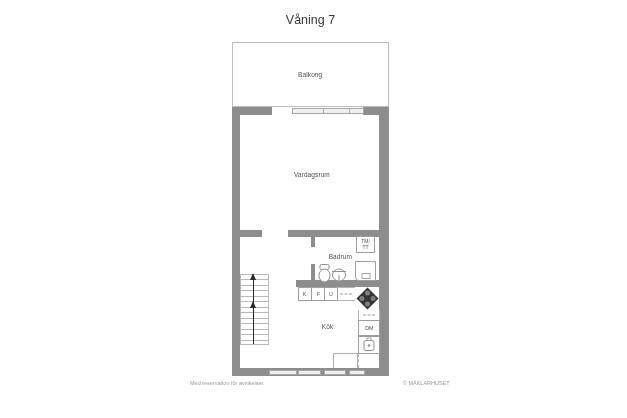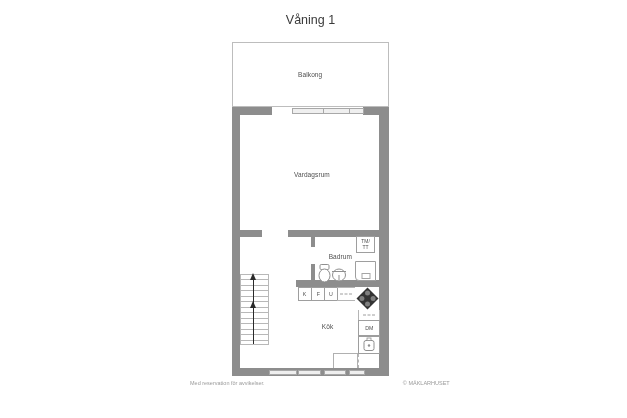--- a/index.html
+++ b/index.html
@@ -24,21 +24,21 @@
   .vdivider{position:absolute;top:0;bottom:0;width:1px;background:#a8a8a8;}
   .drain{position:absolute;left:50%;bottom:1px;transform:translateX(-50%);width:7px;height:4px;border:1px solid #a5a5a5;background:#fff;}
   .dashmid{position:absolute;left:50%;top:50%;transform:translate(-50%,-50%);width:12px;border-top:1px dashed #9e9e9e;}
   .col2{display:flex;flex-direction:column;align-items:center;transform:scale(.5);font-size:10px;line-height:1.08;color:#4f4f4f;text-align:center;}
   .footer{display:flex;align-items:center;color:var(--footer-text,#9a9a9a);}
   .footer>span{font-size:11px;white-space:nowrap;}
 </style>
 </head>
 <body>
 
-<div class="abs title" style="left:232px;top:13px;width:157px;height:16px;">Våning 1</div>
+<div class="abs title" style="left:232px;top:13px;width:157px;height:16px;">Våning 7</div>
 
 <div class="abs lbl" style="left:232px;top:42px;width:157px;height:65px;border:1.5px solid #bdbdbd;background:#fff;">
   <span>Balkong</span>
 </div>
 
 <div class="abs wall" style="left:232px;top:107px;width:8px;height:269px;"></div>
 <div class="abs wall" style="left:379px;top:107px;width:10px;height:269px;"></div>
 <div class="abs wall" style="left:232px;top:107px;width:40px;height:8px;"></div>
 <div class="abs wall" style="left:363px;top:107px;width:26px;height:8px;"></div>
 <div class="abs window" style="left:292px;top:108px;width:72px;height:6px;">

